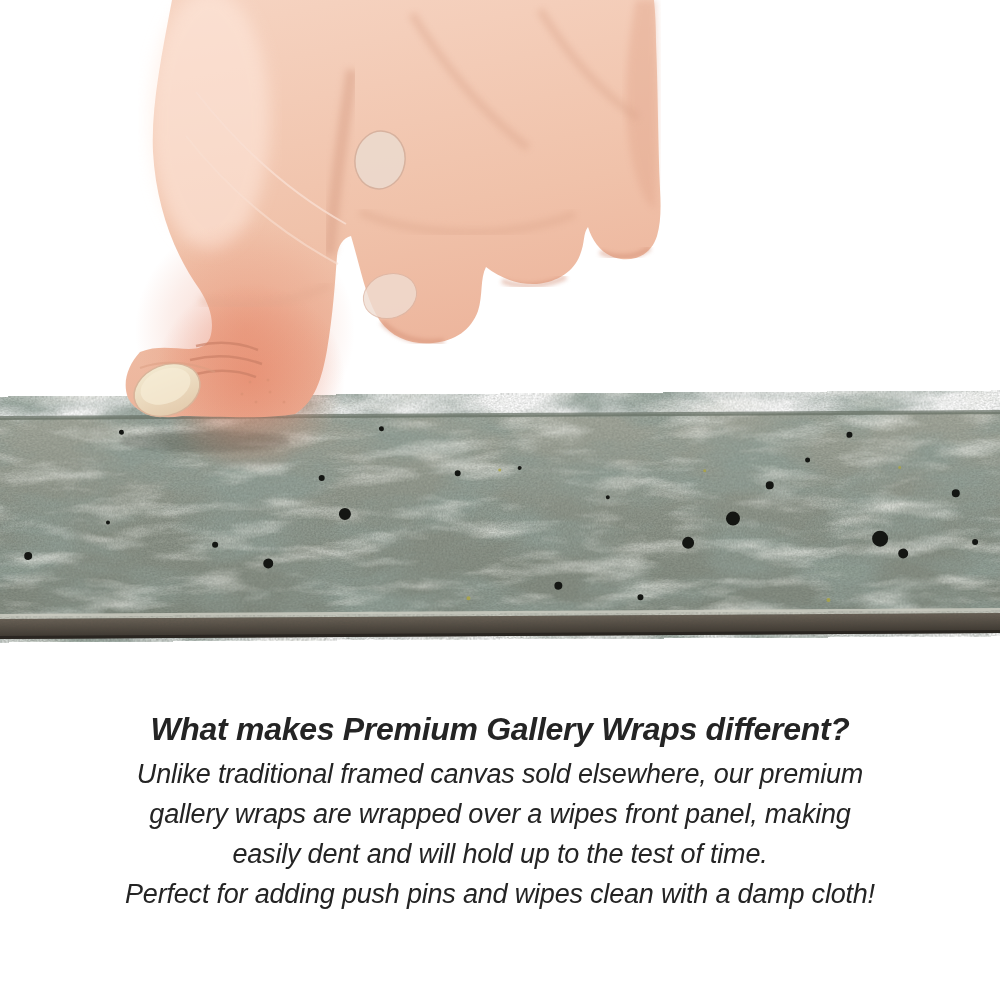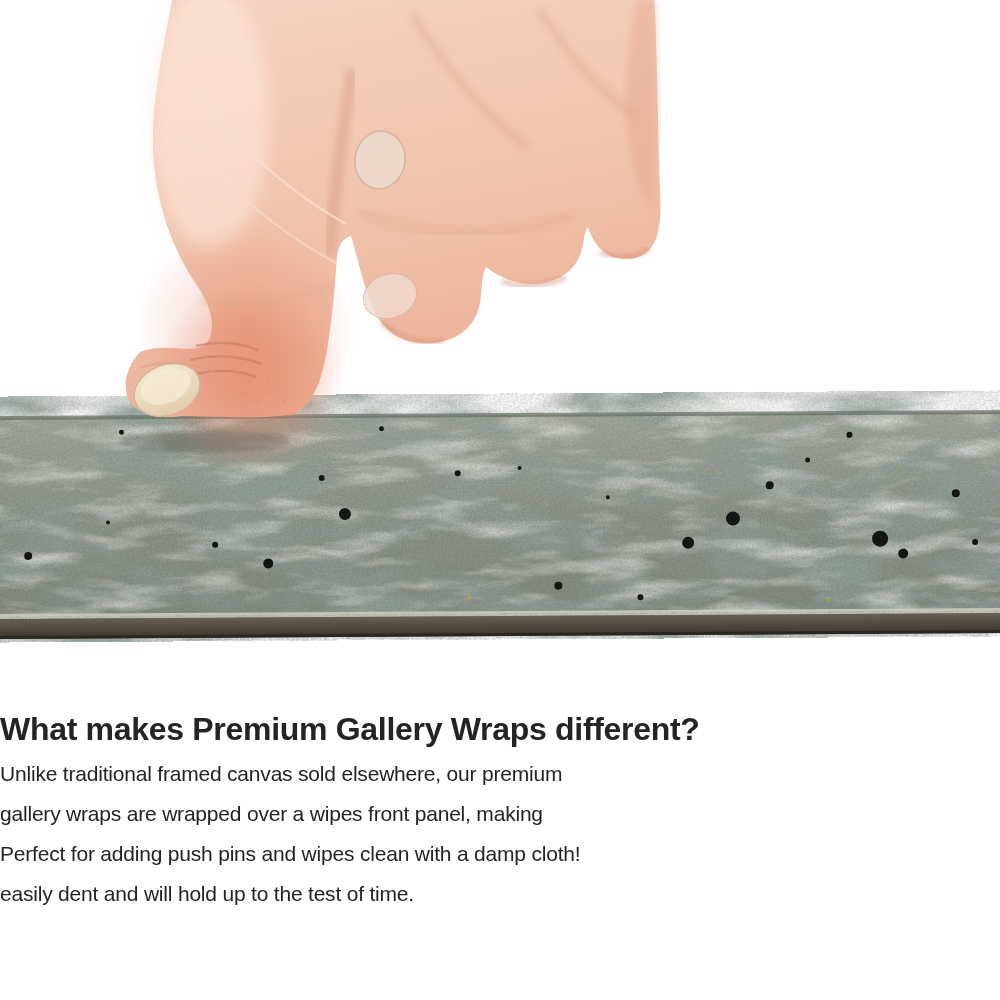--- a/index.html
+++ b/index.html
@@ -5,29 +5,29 @@
   html,body{margin:0;padding:0}
   body{
     width:1000px;height:1000px;overflow:hidden;
     background:var(--background,#ffffff);
     font-family:"Liberation Sans", sans-serif;
   }
   .stage{position:relative;width:1000px;height:1000px;background:var(--background,#ffffff)}
   svg.photo{position:absolute;left:0;top:0;width:1000px;height:1000px;display:block}
   .copy{
     position:absolute;left:0;right:0;top:706px;
-    text-align:left;
+    text-align:center;font-style:italic;
     color:var(--text,#242424);
   }
   .heading{
     font-size:32px;font-weight:700;line-height:46px;
     letter-spacing:-0.3px;margin:0 0 2px 0;
   }
   .line{
-    font-size:21px;font-weight:400;line-height:40px;
+    font-size:27px;font-weight:400;line-height:40px;
     letter-spacing:-0.2px;margin:0;
   }
 </style>
 </head>
 <body>
 
 <div class="stage">
 
   <svg class="photo" viewBox="0 0 1000 1000" role="img" aria-label="Hand pressing its thumb down onto the edge of a solid-front premium gallery wrap canvas without denting it">
     <defs>
@@ -193,16 +193,16 @@
         <circle cx="250" cy="382" r="1.5"></circle>
           <circle cx="268" cy="380" r="1.5"></circle>
       </g>
     </g>
   </svg>
 
   <div class="copy">
     <h2 class="heading">What makes Premium Gallery Wraps different?</h2>
     <p class="line">Unlike traditional framed canvas sold elsewhere, our premium</p>
     <p class="line">gallery wraps are wrapped over a wipes front panel, making</p>
+    <p class="line">easily dent and will hold up to the test of time.</p>
     <p class="line">Perfect for adding push pins and wipes clean with a damp cloth!</p>
-    <p class="line">easily dent and will hold up to the test of time.</p>
   </div>
 </div>
 
 </body></html>

